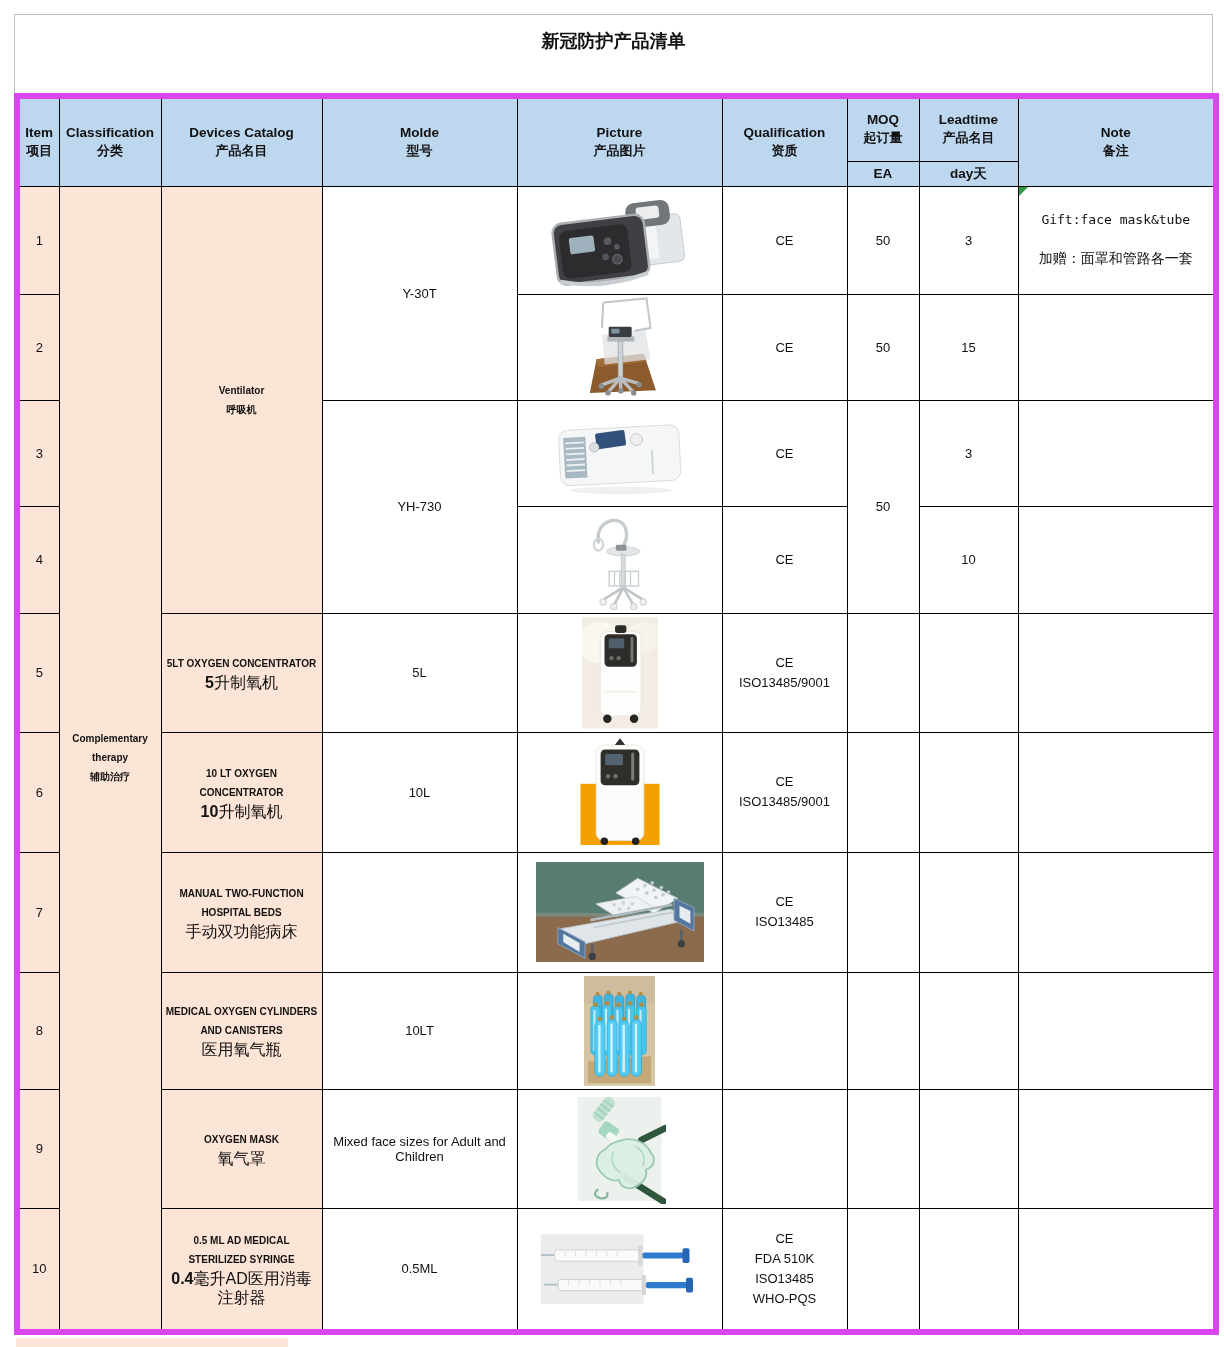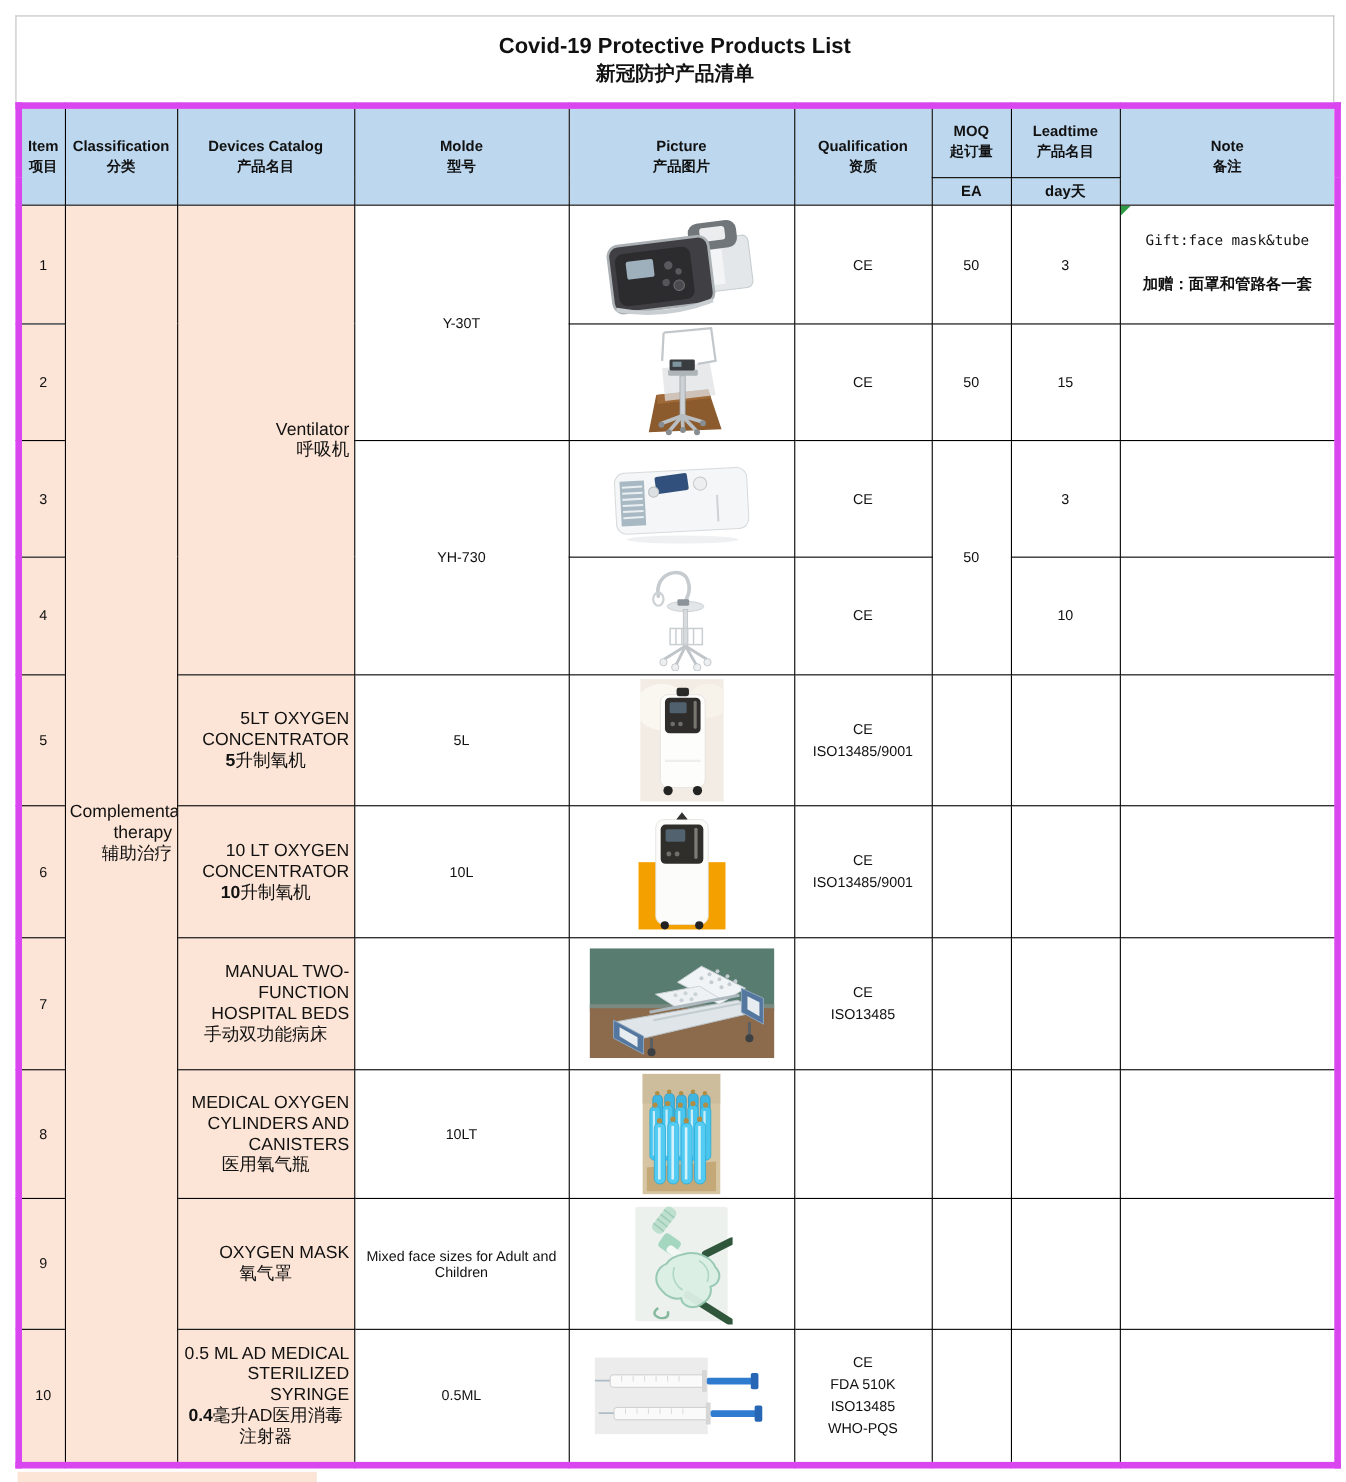--- a/index.html
+++ b/index.html
@@ -9,39 +9,38 @@
     border:1px solid #bfbfbf;border-bottom:none;text-align:center;padding-top:14px;}
   .title-block .t1{font-size:20px;font-weight:bold;line-height:26px;}
   .title-block .t2{font-size:18px;font-weight:bold;line-height:24px;}
   table.grid{border-collapse:collapse;table-layout:fixed;width:1199px;border:6px solid #d946ef;}
   table.grid th,table.grid td{border:1px solid #000;padding:2px 4px;box-sizing:border-box;
     text-align:center;vertical-align:middle;overflow:hidden;}
   th{background:#BDD7EE;font-size:13.5px;font-weight:bold;}
   th .zh{display:block;font-size:13px;font-weight:bold;margin-top:2px;}
   td{font-size:13px;background:#fff;}
   td.peach{background:#FCE4D6;}
-  .dev-en{font-weight:normal;font-size:16px;line-height:19px;text-align:right;}
+  .dev-en{font-weight:bold;font-size:10px;line-height:19px;}
   .dev-zh{font-size:16px;line-height:19px;}
   .dev-zh b{font-weight:bold;}
   .prelines{white-space:pre-line;line-height:20px;}
   .note-cell{position:relative;}
   .tri{position:absolute;top:0;left:0;width:0;height:0;
     border-top:9px solid #2E9B44;border-right:9px solid transparent;}
   .gift-en{font-family:"DejaVu Sans Mono","Liberation Mono",monospace;font-size:13px;line-height:16px;}
-  .gift-zh{font-weight:bold;font-size:14px;line-height:20px;margin-top:20px;}
+  .gift-zh{font-weight:normal;font-size:14px;line-height:20px;margin-top:20px;}
   .pic{display:inline-block;vertical-align:middle;}
   .peach-sliver{position:absolute;left:2px;top:1324px;width:272px;height:10px;background:#FCE4D6;}
 </style>
 </head>
 <body>
 
 <div class="sheet">
 
   <div class="title-block">
-    <div class="t1">Covid-19 Protective Products List</div>
     <div class="t2">新冠防护产品清单</div>
   </div>
 
   <table class="grid">
     <colgroup>
       <col style="width:42px">
         <col style="width:102px">
         <col style="width:161px">
       <col style="width:195px">
         <col style="width:205px">

